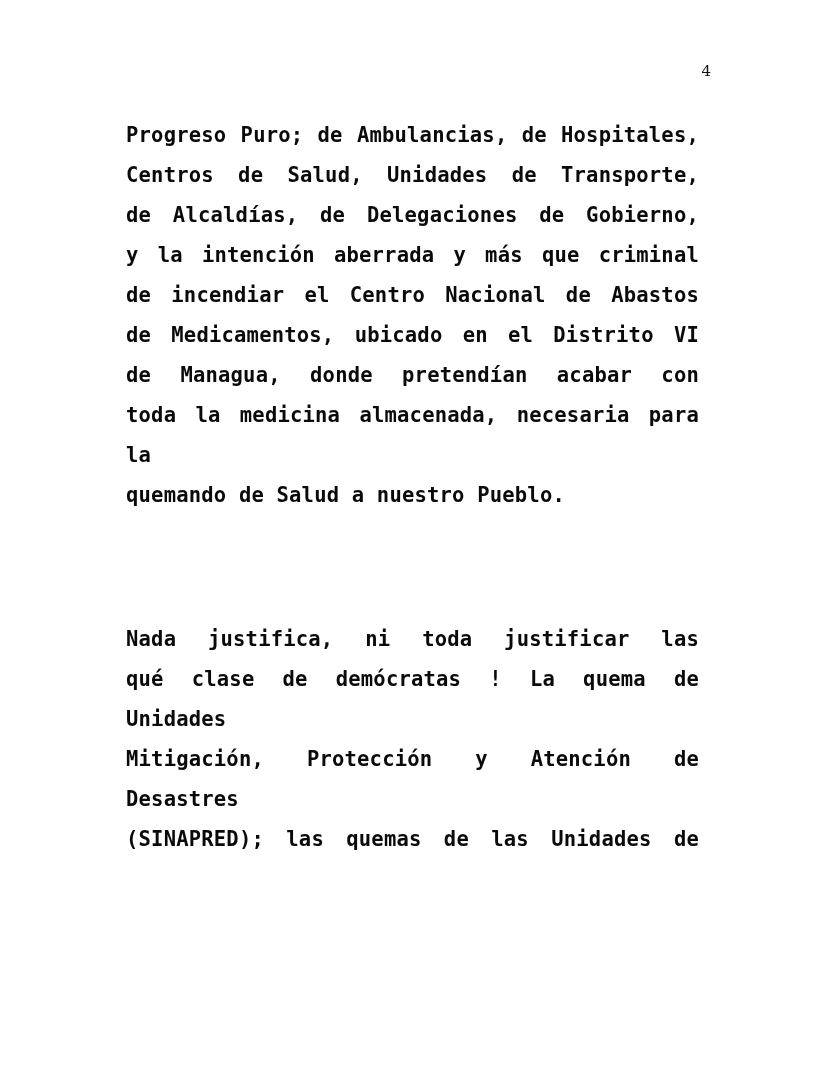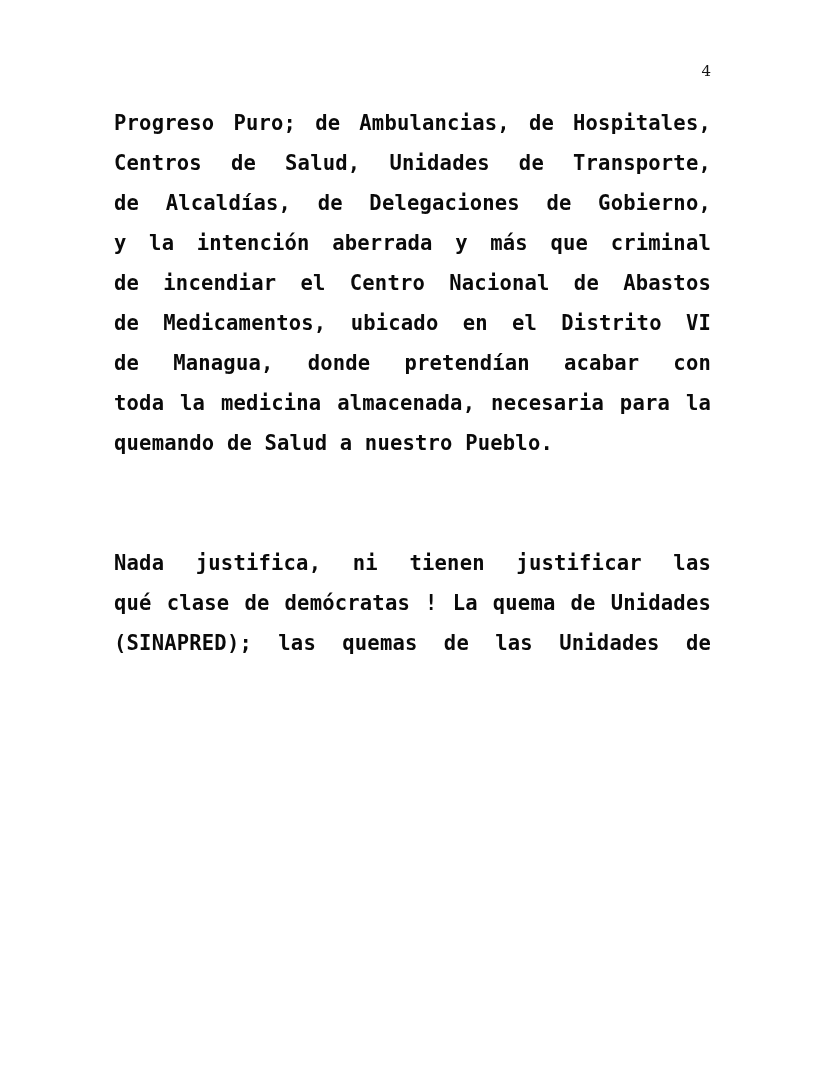--- a/index.html
+++ b/index.html
@@ -34,21 +34,21 @@
 
   
   .body-column {
     position: absolute;
     top: 103px;
     left: 114px;
     width: 597px;
   }
 
   .para {
-    margin: 0;
+    margin: 12px;
     color: #0a0a0a;
     font-size: 20.5px;
     font-weight: 700;
     line-height: 40px;
     letter-spacing: 0.2px;
     -webkit-font-smoothing: antialiased;
   }
 
   
   .para .tline {
@@ -94,19 +94,20 @@
       <span class="tline">toda la medicina almacenada, necesaria para la</span>
       <span class="tline flush">quemando de Salud a nuestro Pueblo.</span>
     </p>
 
     <div class="para-gap"></div>
 
 
     <div class="para-gap"></div>
 
     <p class="para">
-      <span class="tline">Nada justifica, ni tienen justificar las</span>
+      <span class="tline">Nada justifica, ni toda justificar las</span>
       <span class="tline">qué clase de demócratas ! La quema de Unidades</span>
+      <span class="tline">Mitigación, Protección y Atención de Desastres</span>
       <span class="tline">(SINAPRED); las quemas de las Unidades de</span>
     </p>
 
   </div>
 </div>
 
 </body></html>

